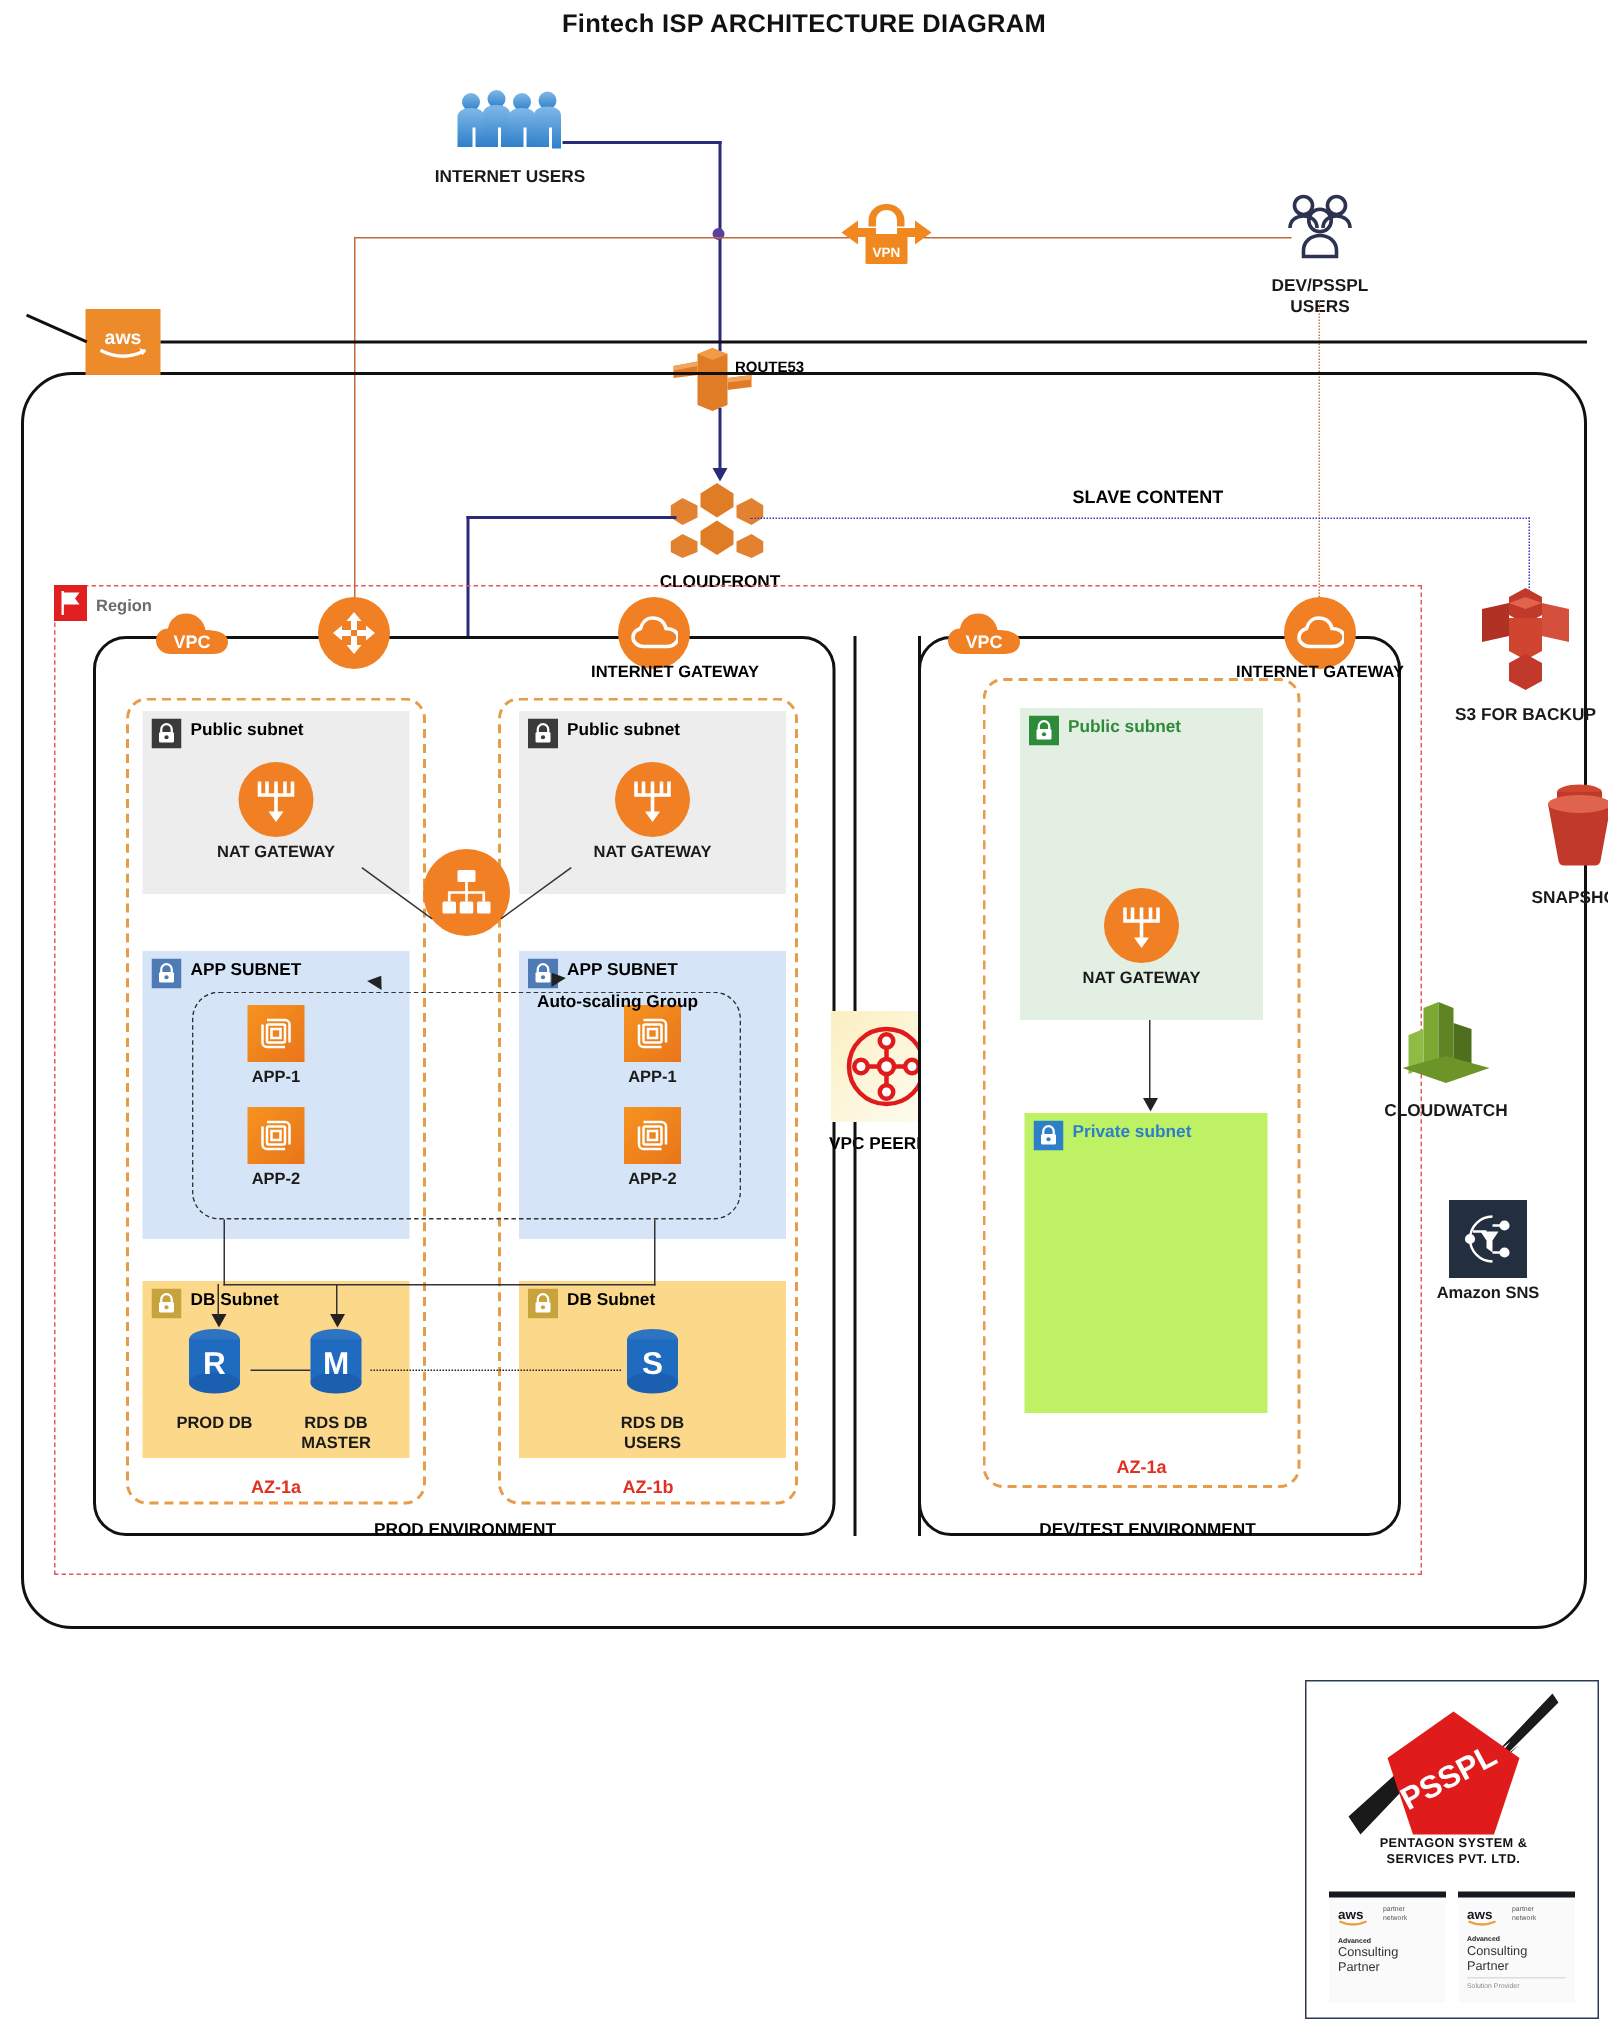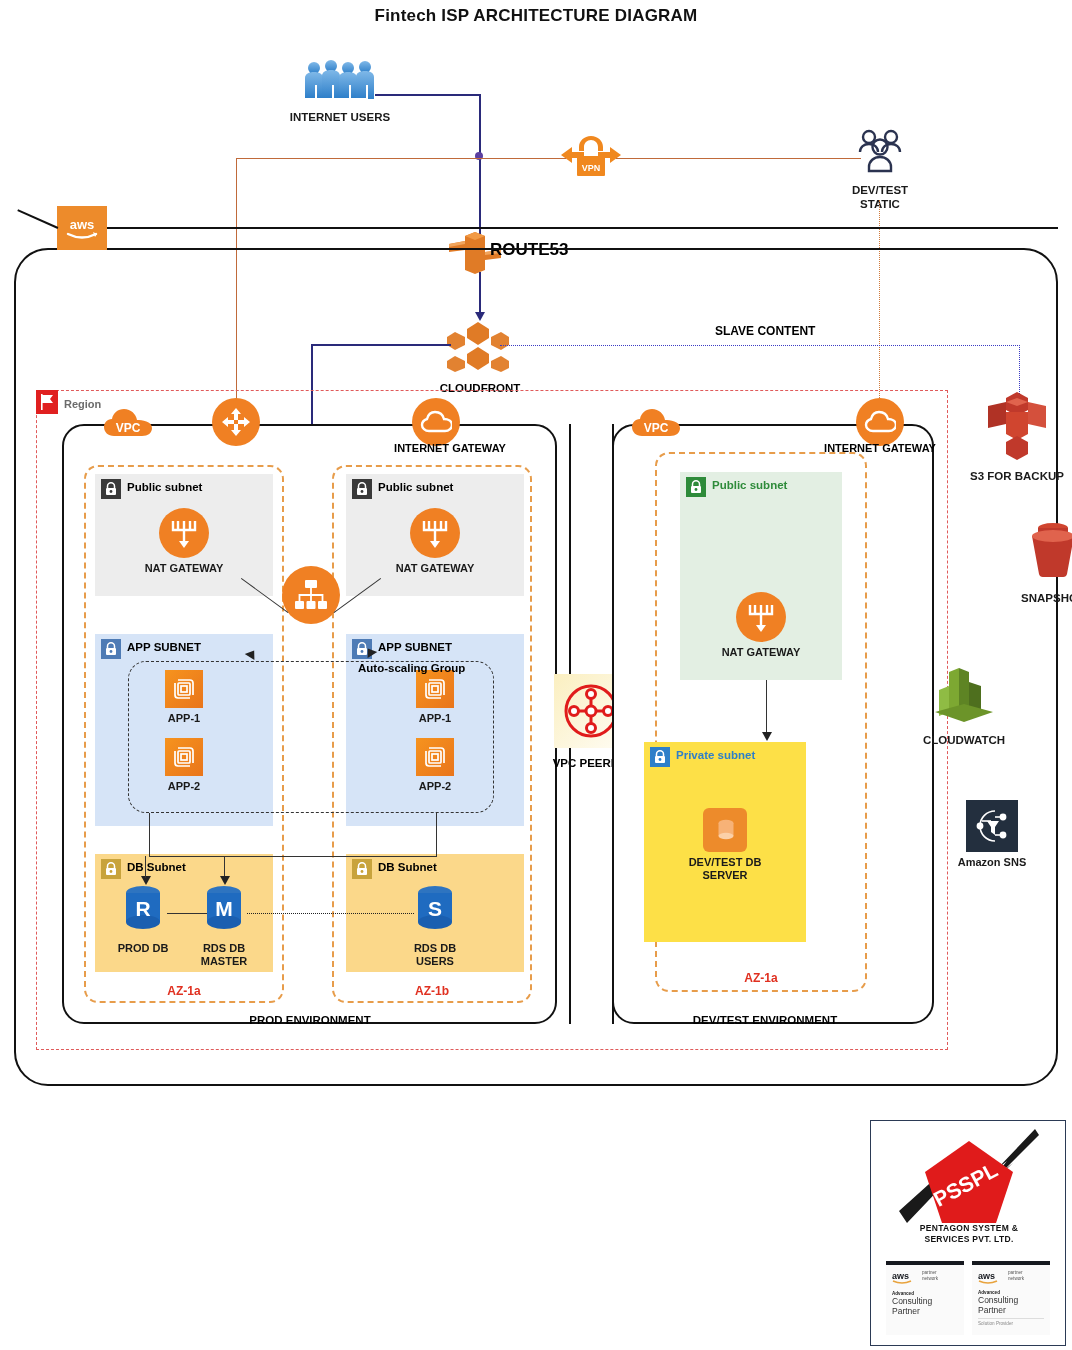--- a/index.html
+++ b/index.html
@@ -134,21 +134,21 @@
   <svg width="56" height="48" viewBox="0 0 56 48">
     <g fill="none" stroke="#2B3350" stroke-width="2.4">
       <circle cx="17" cy="9" r="6"></circle>
         <path d="M8 24c0-5 4-8 9-8s9 3 9 8"></path>
       <circle cx="39" cy="9" r="6"></circle>
         <path d="M30 24c0-5 4-8 9-8s9 3 9 8"></path>
       <circle cx="28" cy="19" r="7.5"></circle>
         <path d="M17 39c0-6 5-10 11-10s11 4 11 10v4H17z"></path>
     </g>
   </svg>
-  <div class="cap" style="font-size:11.5px;">DEV/TEST STATIC</div>
+  <div class="cap" style="font-size:11.5px;">DEV/PSSPL USERS</div>
 </div>
 
 <div class="ln h-navy abs" style="left:375px; top:94px; width:106px;"></div>
 <div class="ln v-navy abs" style="left:479px; top:94px; height:140px;"></div>
 <div class="abs" style="left:475px;top:152px;width:8px;height:8px;border-radius:50%;background:#5b3fa0;"></div>
 
 <div class="ln v-org abs" style="left:236px; top:158px; height:253px;"></div>
 <div class="ln h-org abs" style="left:236px; top:158px; width:330px;"></div>
 <div class="ln h-org abs" style="left:616px; top:158px; width:245px;"></div>
 
@@ -159,21 +159,21 @@
     <g>
       <polygon points="22,8 32,4 42,8 42,42 32,46 22,42" fill="#E07B26"></polygon>
       <polygon points="22,8 32,4 42,8 32,12" fill="#F29A45"></polygon>
       <polygon points="6,16 22,13 22,22 6,24" fill="#E07B26"></polygon>
       <polygon points="42,24 58,22 58,30 42,32" fill="#E07B26"></polygon>
       <polygon points="6,16 22,13 22,16 6,19" fill="#F2A55C"></polygon>
       <polygon points="42,24 58,22 58,25 42,27" fill="#F2A55C"></polygon>
     </g>
   </svg>
 </div>
-<div class="abs" style="left:490px; top:240px; font-size:17px; font-weight:bold;">ROUTE53</div>
+<div class="abs" style="left:490px; top:240px; font-size:10px; font-weight:bold;">ROUTE53</div>
 
 <div class="ln v-navy abs" style="left:479px; top:272px; height:42px;"></div>
 <div class="abs arrow-dn arrow-navy-dn" style="left:475px; top:312px;"></div>
 
 <div class="abs" style="left:447px; top:320px;">
   <svg width="62" height="52" viewBox="0 0 62 52">
     <g fill="#E07B26">
       <polygon points="31,2 42,9 42,18 31,25 20,18 20,9"></polygon>
       <polygon points="8,12 18,17 18,25 8,30 0,25 0,17" opacity=".95"></polygon>
       <polygon points="54,12 62,17 62,25 54,30 44,25 44,17" opacity=".95"></polygon>
@@ -530,42 +530,30 @@
           <path d="M15 31l-5-7h10z" fill="#fff"></path>
         </svg>
     </div>
     <div class="cap">NAT GATEWAY</div>
   </div>
 </div>
 
 <div class="ln v-thin abs" style="left:766px; top:680px; height:56px;"></div>
 <div class="abs arrow-dn arrow-blk-dn" style="left:762px; top:732px;"></div>
 
-<div class="subnet" style="left:644px; top:742px; width:162px; height:200px; background:#fde047;">
+<div class="subnet" style="left:683px; top:742px; width:162px; height:200px; background:#bef264;">
   <span class="lock">
     <svg class="lockglyph" viewBox="0 0 20 20">
         <rect width="20" height="20" fill="#2E7FC9"></rect>
     <path d="M6.5 9V7.3a3.5 3.5 0 017 0V9" fill="none" stroke="#fff" stroke-width="1.5"></path>
     <rect x="5" y="9" width="10" height="7" rx="1" fill="#fff"></rect>
         <circle cx="10" cy="12.5" r="1.4" fill="#2E7FC9"></circle>
       </svg>
   </span>
   <span class="sname" style="color:#2E7FC9;">Private subnet</span>
-  <div class="abs node" style="left:36px; top:66px; width:90px;">
-    <div style="width:44px;height:44px;margin:0 auto;background:#ED8B2B;border-radius:6px;display:flex;align-items:center;justify-content:center;">
-      <svg width="26" height="30" viewBox="0 0 26 30">
-        <g transform="translate(6,4)">
-          <ellipse cx="8" cy="4" rx="7.5" ry="3.2" fill="#F7B277"></ellipse>
-          <rect x="0.5" y="4" width="15" height="13" fill="#F7B277"></rect>
-          <ellipse cx="8" cy="17" rx="7.5" ry="3.2" fill="#FBD0A8"></ellipse>
-        </g>
-      </svg>
-    </div>
-    <div class="cap">DEV/TEST DB SERVER</div>
-  </div>
 </div>
 
 <div class="abs" style="left:645px; top:1014px; width:240px; text-align:center; font-size:11.5px; font-weight:bold;">DEV/TEST ENVIRONMENT</div>
 
 <div class="abs node" style="left:968px; top:390px; width:98px;">
   <svg width="66" height="72" viewBox="0 0 66 72">
     <g>
       <polygon points="33,2 44,8 44,20 33,26 22,20 22,8" fill="#C0392B"></polygon>
       <polygon points="22,22 44,22 44,44 33,50 22,44" fill="#D0452F"></polygon>
       <polygon points="33,46 44,52 44,64 33,70 22,64 22,52" fill="#C0392B"></polygon>

